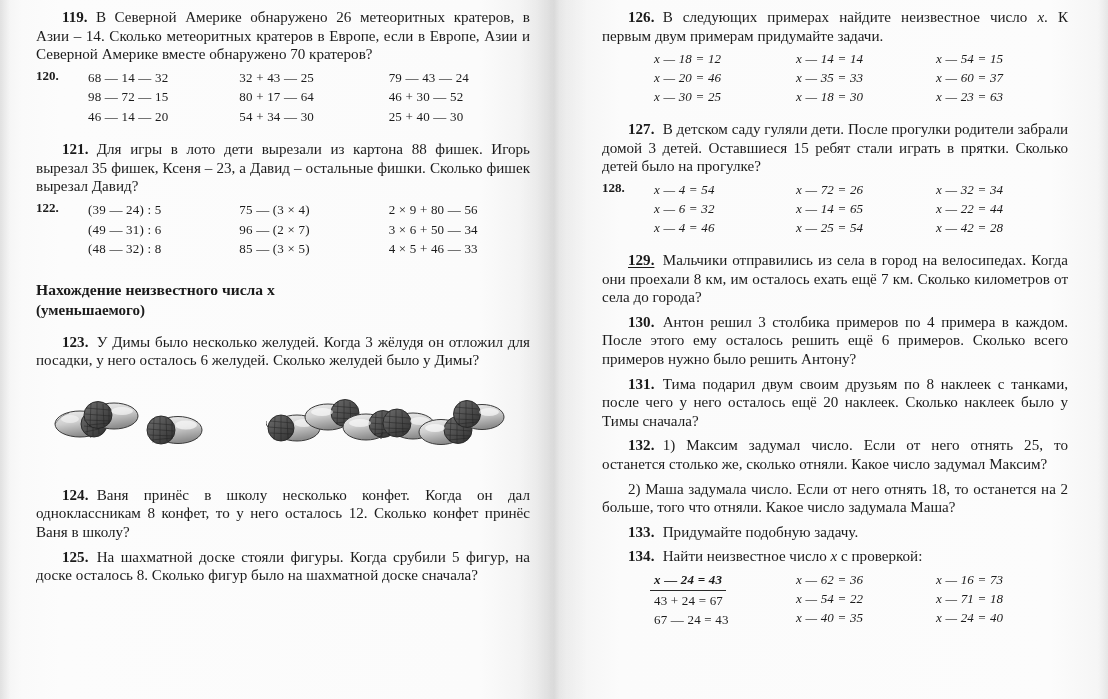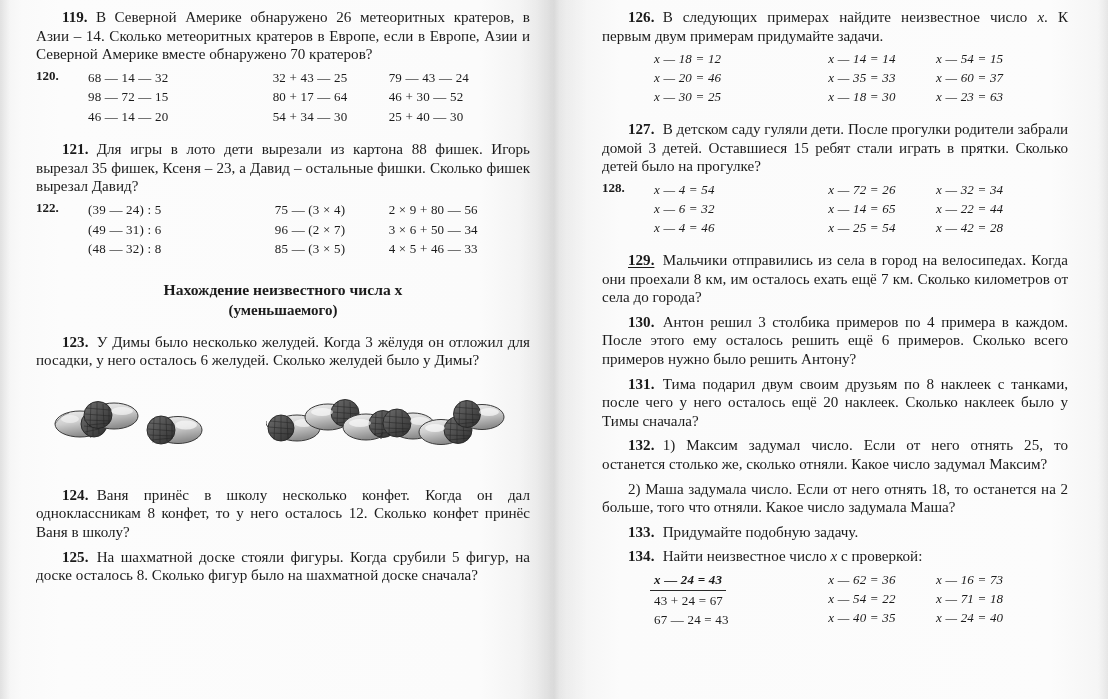--- a/index.html
+++ b/index.html
@@ -83,21 +83,21 @@
     text-decoration: underline;
     text-underline-offset: 2px;
   }
   .problem .indent-lead { padding-left: 26px; }
   .problem.sub { margin-top: 6px; }
 
   .ital { font-style: italic; }
 
   
   .section-heading {
-    text-align: center;
+    text-align: left;
     font-weight: bold;
     font-size: 15.6px;
     line-height: 21px;
     margin: 20px 0 4px 0;
   }
   .section-heading .sub {
     font-weight: bold;
     font-size: 15px;
     display: block;
   }
@@ -135,21 +135,21 @@
   .ex-line.worked {
     font-weight: bold;
     border-bottom: 1.5px solid #2a2a2a;
     display: inline-block;
     padding: 0 4px 1px 4px;
     margin-left: -4px;
   }
 
   
   .off-1 { padding-left: 4px; }
-  .off-2 { padding-left: 10px; text-align: center; }
+  .off-2 { padding-left: 10px; }
   .off-3 { padding-left: 8px; }
 
   
   .illustration {
     margin: 22px 0 16px 0;
     height: 64px;
     position: relative;
   }
   .acorn-groups {
     display: flex;

